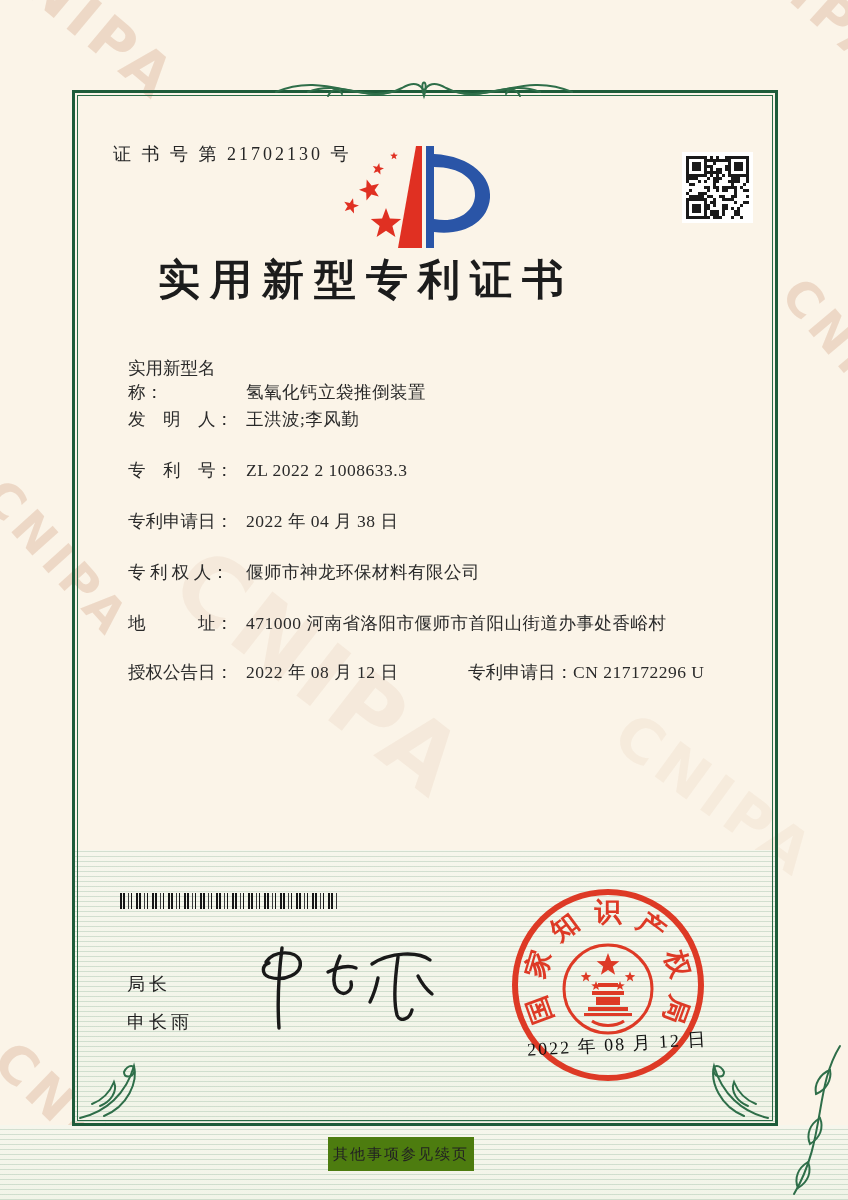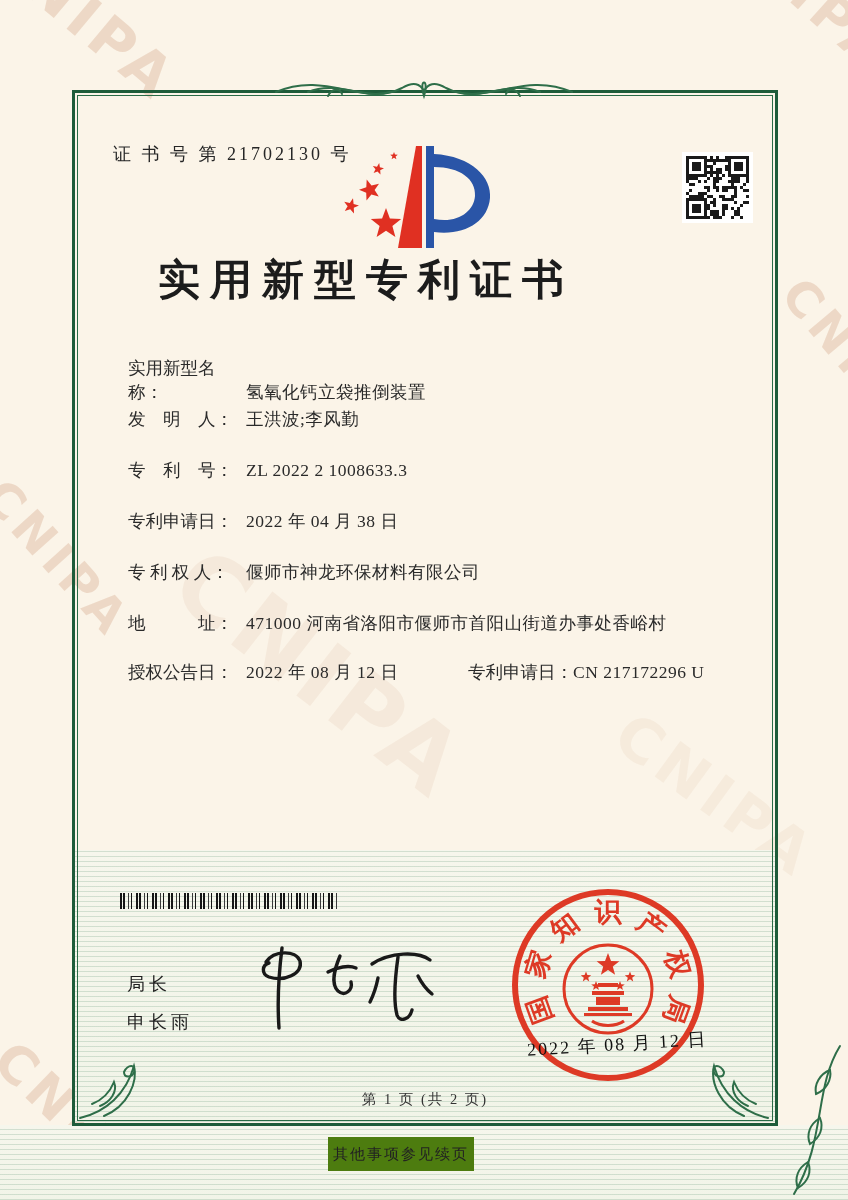--- a/index.html
+++ b/index.html
@@ -640,16 +640,15 @@
         <text x="0" y="0" fill="#dd2b16" font-size="27" font-weight="bold" text-anchor="middle" dominant-baseline="middle" transform="translate(32.9,79.9) rotate(-73.3)">家</text>
         <text x="0" y="0" fill="#dd2b16" font-size="27" font-weight="bold" text-anchor="middle" dominant-baseline="middle" transform="translate(58.2,43.9) rotate(-36.7)">知</text>
         <text x="0" y="0" fill="#dd2b16" font-size="27" font-weight="bold" text-anchor="middle" dominant-baseline="middle" transform="translate(100.0,30.0) rotate(0.0)">识</text>
         <text x="0" y="0" fill="#dd2b16" font-size="27" font-weight="bold" text-anchor="middle" dominant-baseline="middle" transform="translate(141.8,43.9) rotate(36.7)">产</text>
         <text x="0" y="0" fill="#dd2b16" font-size="27" font-weight="bold" text-anchor="middle" dominant-baseline="middle" transform="translate(167.1,79.9) rotate(73.3)">权</text>
         <text x="0" y="0" fill="#dd2b16" font-size="27" font-weight="bold" text-anchor="middle" dominant-baseline="middle" transform="translate(165.8,123.9) rotate(110.0)">局</text>
       </g>
   </svg>
   <div class="seal-date">2022 年 08 月 12 日</div>
 
-  <div class="page-footer">第 1 页 (共 2 页)</div>
   <div class="cont-box">其他事项参见续页</div>
 
 </div>
 
 </body></html>

